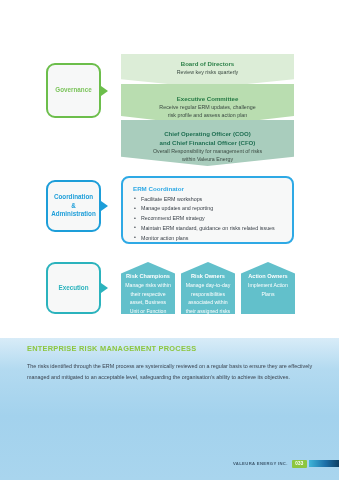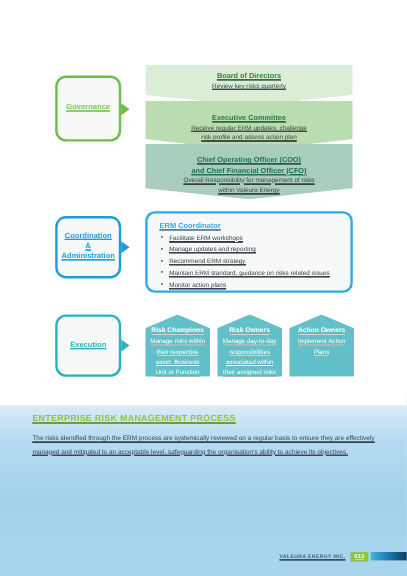--- a/index.html
+++ b/index.html
@@ -1,15 +1,15 @@
 <!DOCTYPE html>
 <html><head>
 <meta charset="utf-8">
 <style>
-  * { margin:0; padding:0; box-sizing:border-box;text-decoration:underline; }
+  * { margin:0; padding:0; box-sizing:border-box; }
   html, body { width:339px; height:480px; }
   body {
     font-family: "Liberation Sans", sans-serif;
     background: linear-gradient(180deg,#ffffff 0%,#ffffff 68%,#c6e3f4 70%,#a8d6ef 80%,#9ed0ee 100%);
     position:relative; overflow:hidden;
   }
 
   
   #page { position:absolute; inset:0; }
   #white-card {

